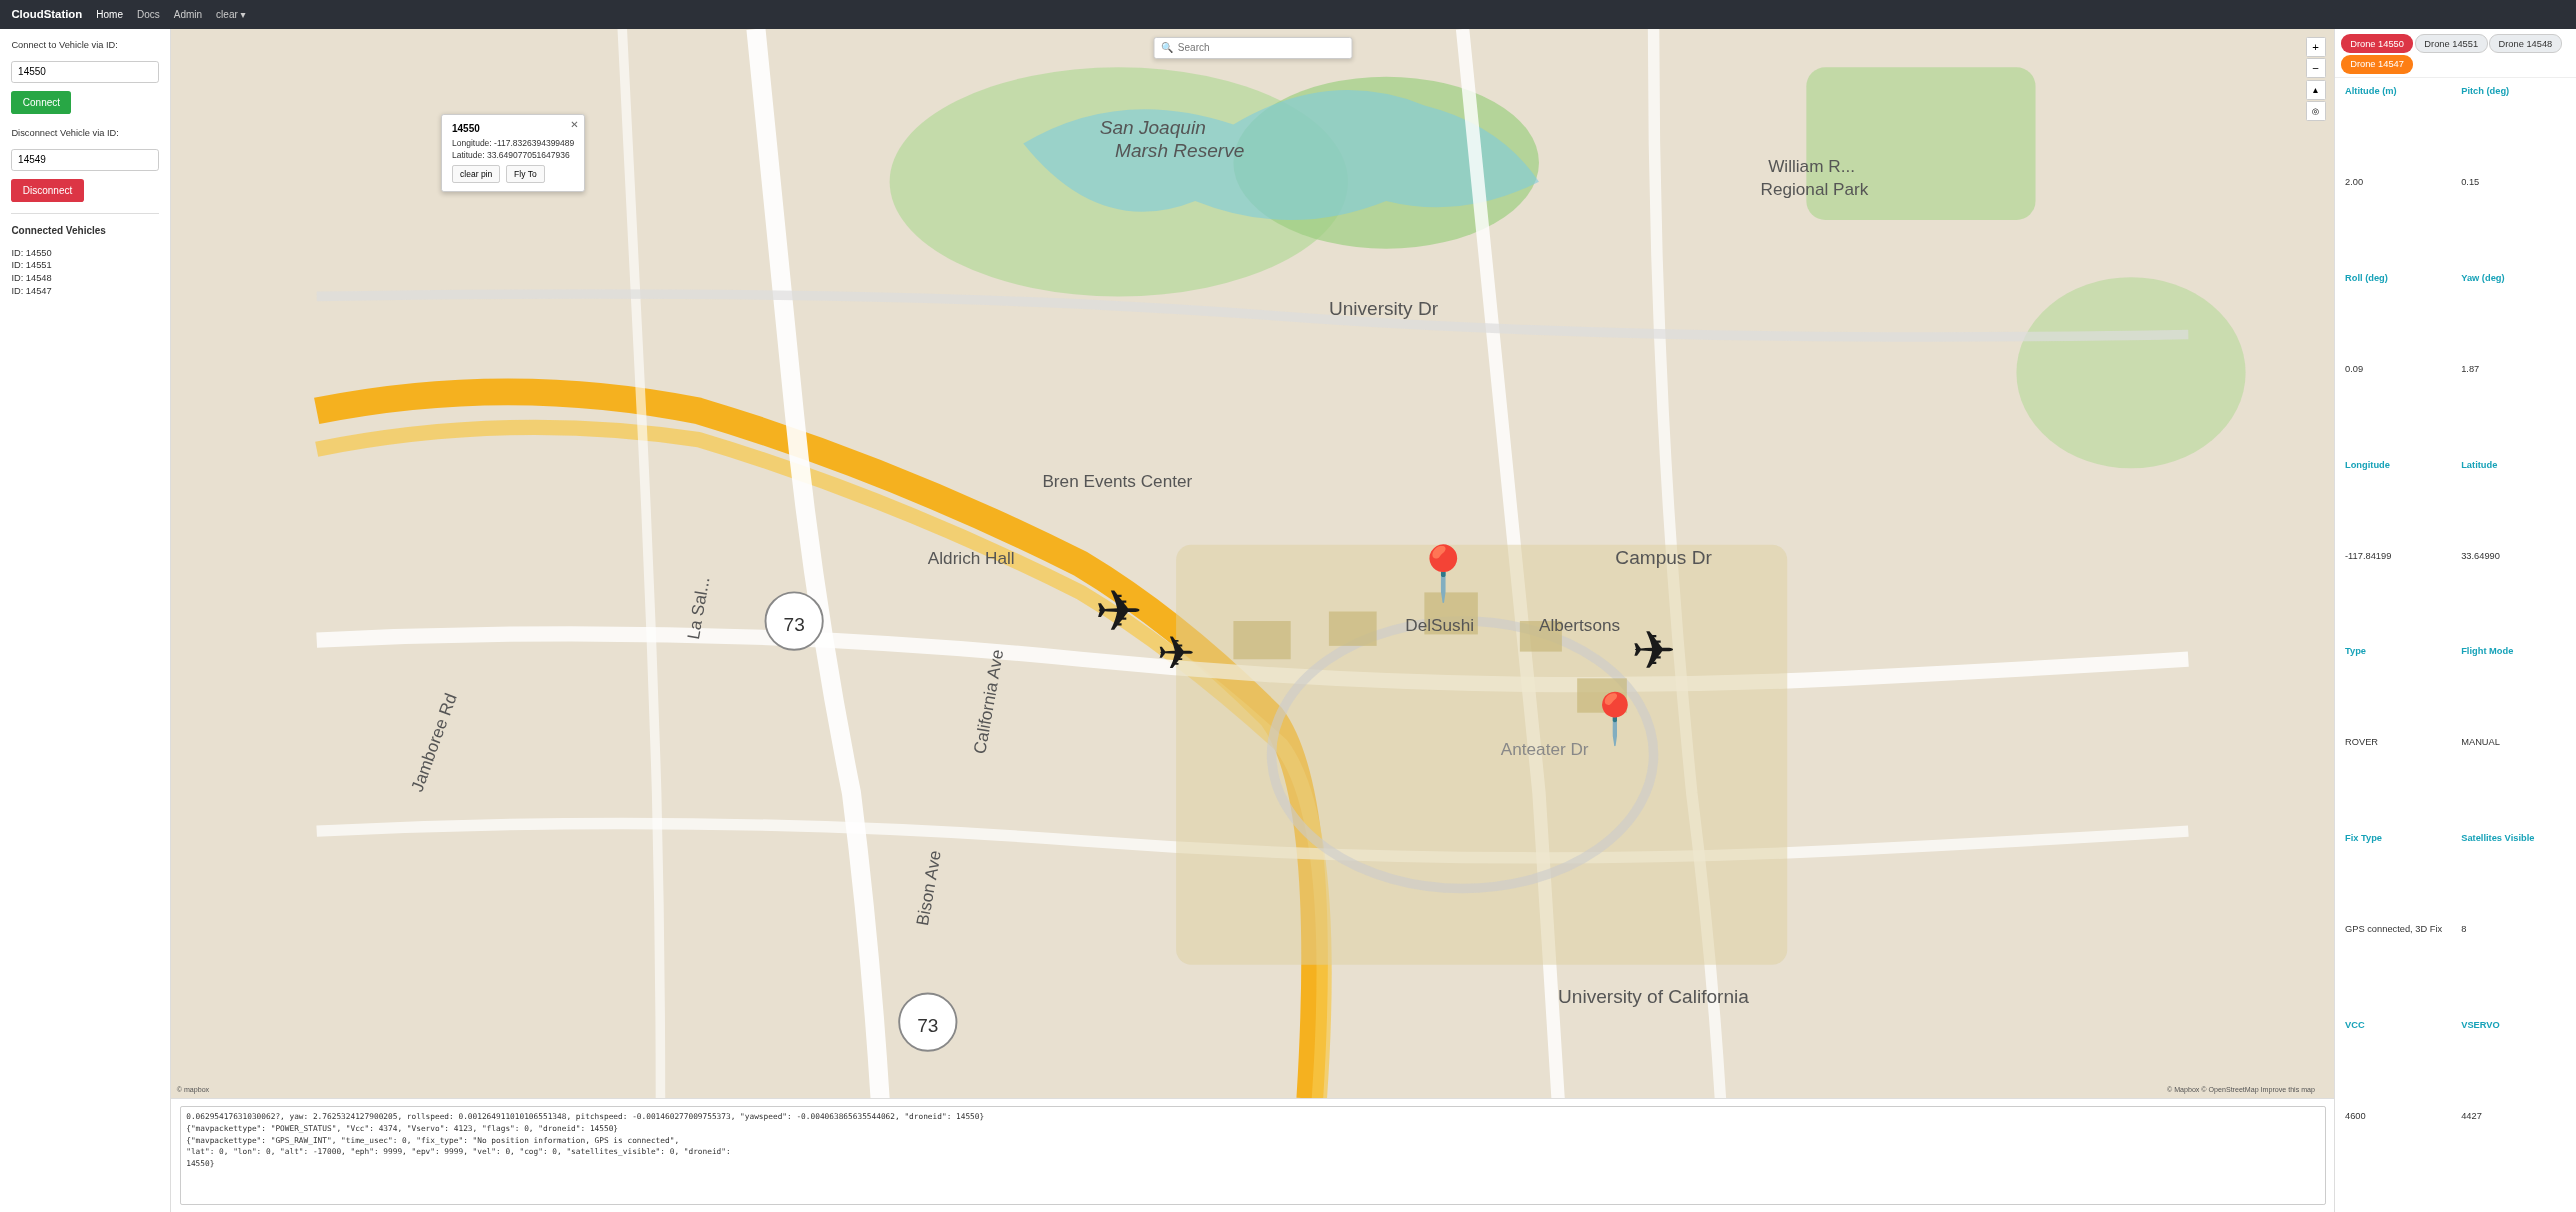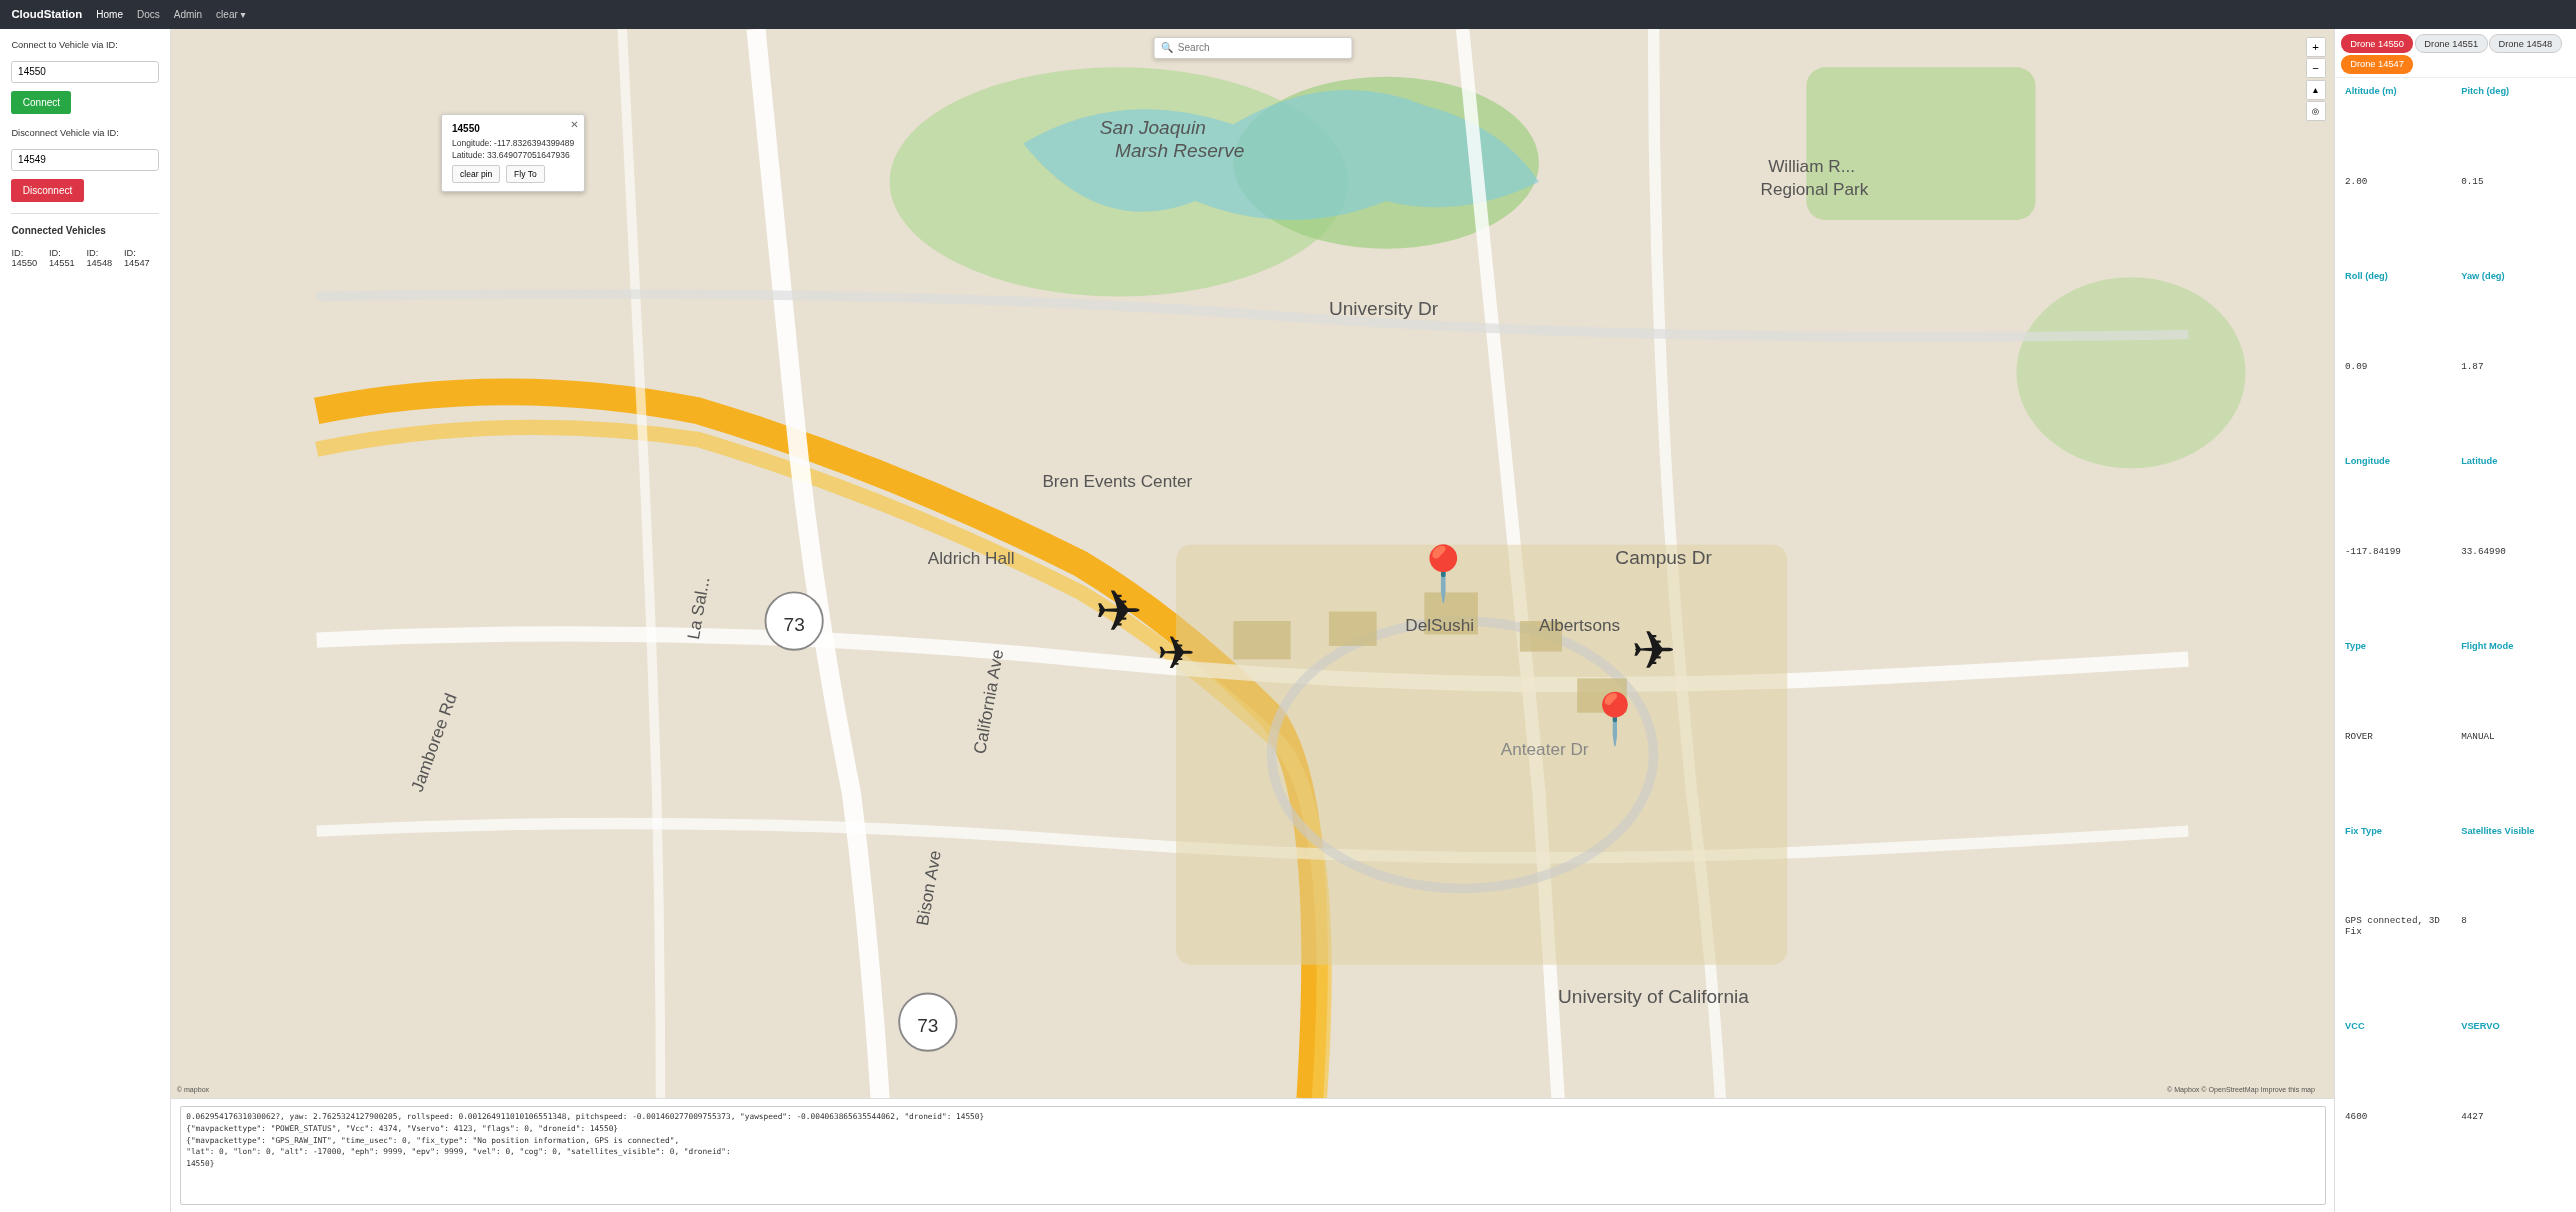--- a/index.html
+++ b/index.html
@@ -62,21 +62,21 @@
       color: #fff;
       border: none;
       border-radius: 2.8px;
       padding: 5.7px 11.4px;
       font-size: 10px;
       cursor: pointer;
       width: fit-content;
     }
     .sidebar-divider { border: none; border-top: 0.7px solid #ddd; margin: 2.8px 0; }
     .connected-vehicles-title { font-weight: bold; font-size: 10px; color: #333; }
-    .vehicle-list { display: flex; flex-direction: row; gap: 2.8px; margin-top: 2.8px; }
+    .vehicle-list { display: flex; flex-direction: column; gap: 2.8px; margin-top: 2.8px; }
     .vehicle-item { font-size: 9.3px; color: #333; }
 
     
     .center-area {
       flex: 1;
       display: flex;
       flex-direction: column;
       overflow: hidden;
     }
 
@@ -254,21 +254,21 @@
     
     .telem-grid {
       padding: 8.5px 10px;
       display: grid;
       grid-template-columns: 1fr 1fr;
       gap: 2.8px 11.4px;
       overflow-y: auto;
       flex: 1;
     }
     .telem-header { color: #17a2b8; font-size: 9.3px; font-weight: 600; }
-    .telem-value { color: #333; font-size: 9.3px; margin-bottom: 4.3px; font-family: Liberation Mono, monospace; }
+    .telem-value { color: #333; font-size: 9.3px; margin-bottom: 4.3px; }
   </style>
 </head>
 <body>
 
 <nav class="navbar">
   <span class="navbar-brand">CloudStation</span>
   <a class="navbar-link active">Home</a>
   <a class="navbar-link">Docs</a>
   <a class="navbar-link">Admin</a>
   <div class="navbar-dropdown">

